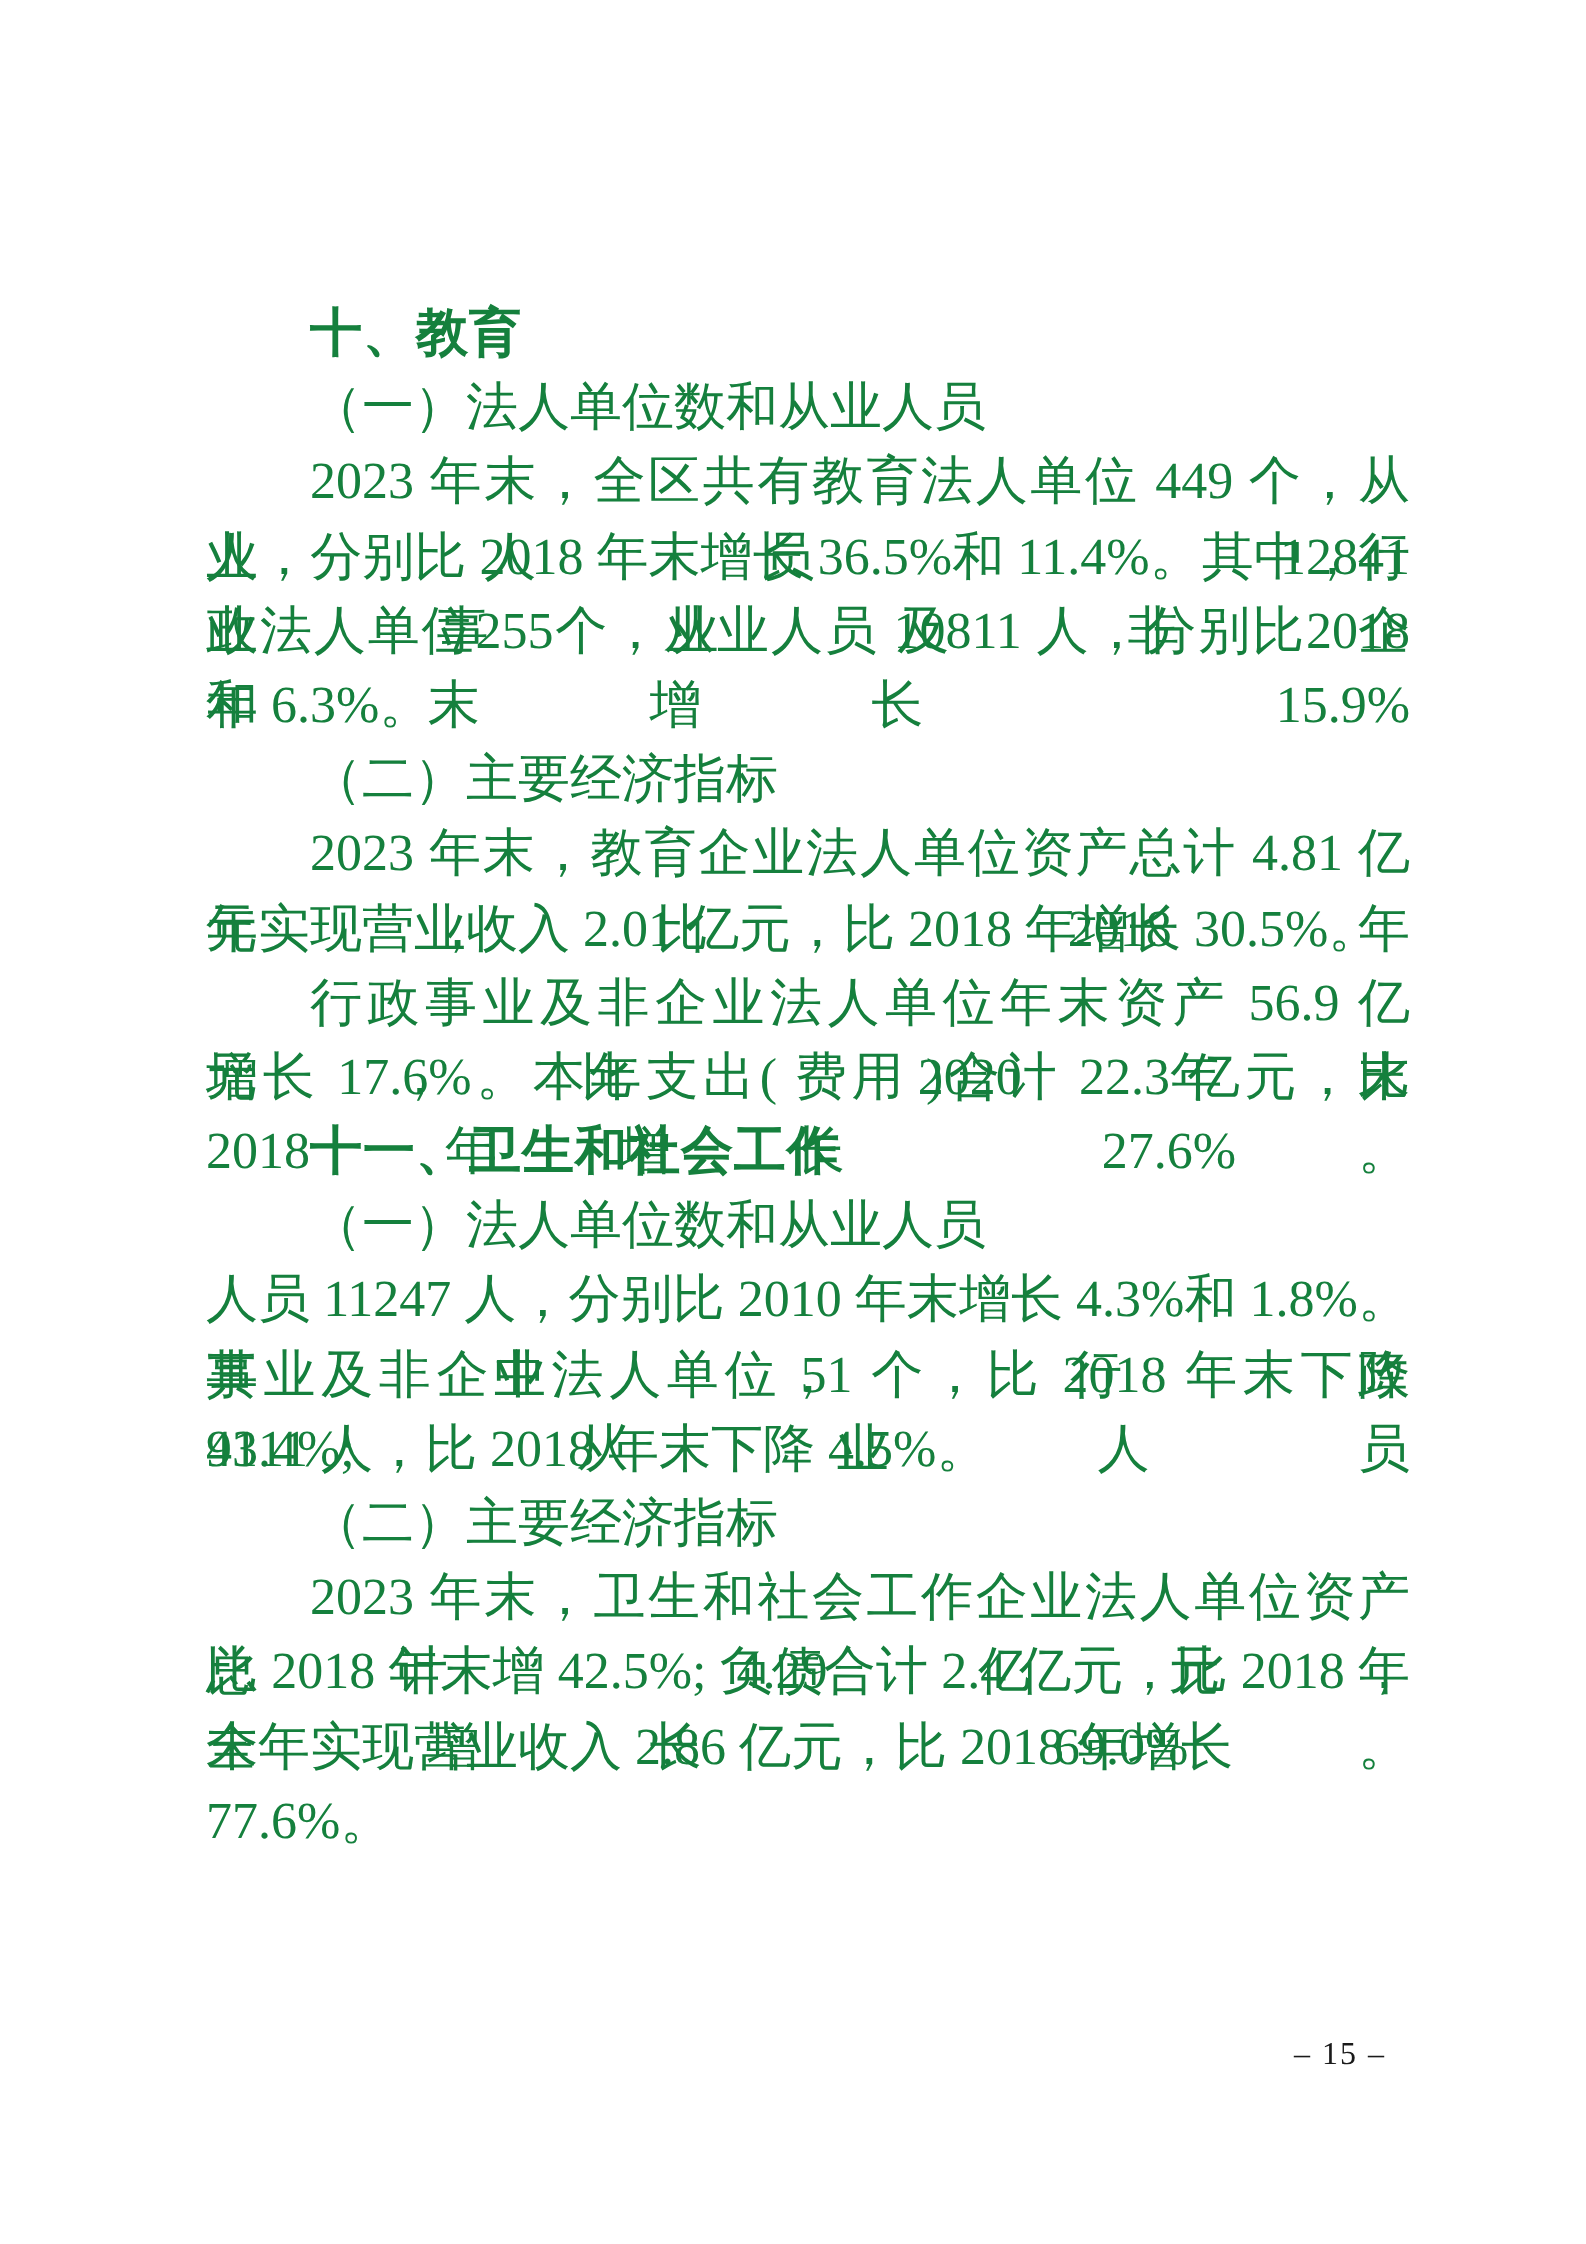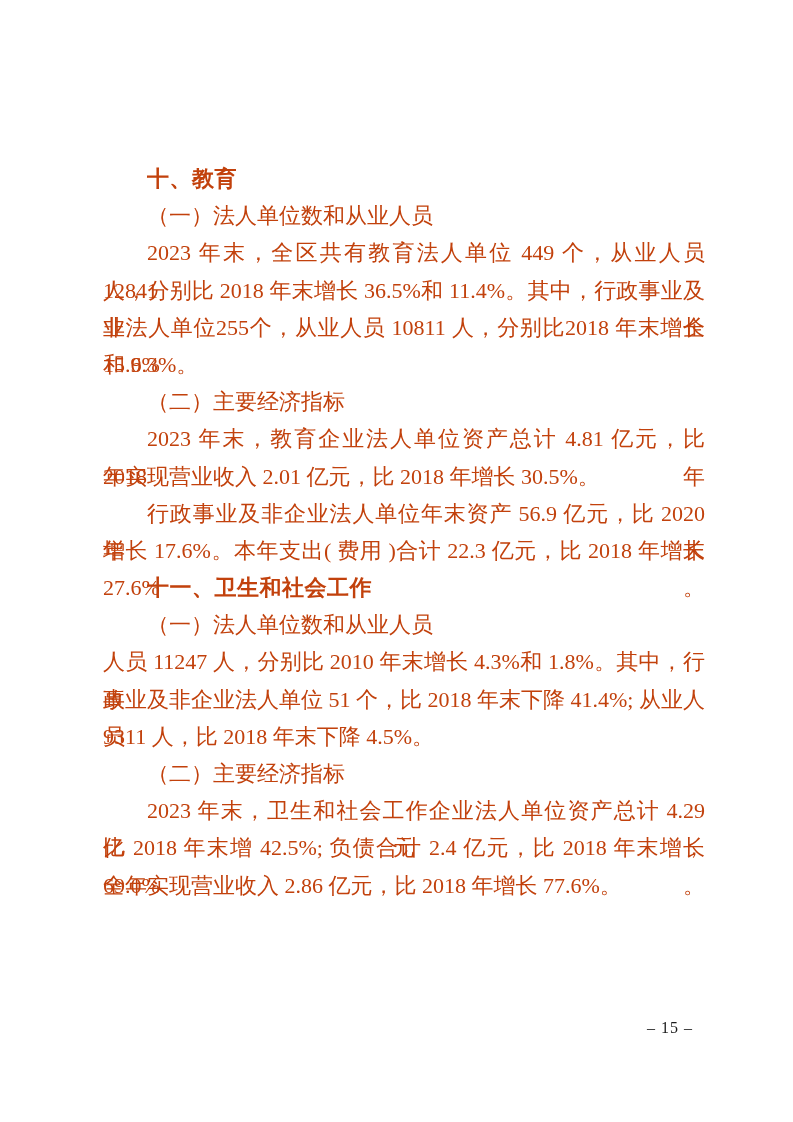--- a/index.html
+++ b/index.html
@@ -11,26 +11,26 @@
     position: relative;
     width: 793px;
     height: 1122px;
     background: #ffffff;
     overflow: hidden;
     color: #000000;
   }
   .text-block {
     position: absolute;
     left: 103px;
-    top: 160px;
+    top: 148px;
     width: 602px;
     font-family: "Liberation Serif", serif;
-    font-size: 22px;
+    font-size: 26px;
     line-height: 37.2px;
-    color: #c2410c;
+    color: #15803d;
   }
   .line {
     height: 37.2px;
     white-space: normal;
   }
   .h1 {
     font-family: "Liberation Sans", sans-serif;
     font-weight: 700;
     text-indent: 2em;
     letter-spacing: 0.5px;

